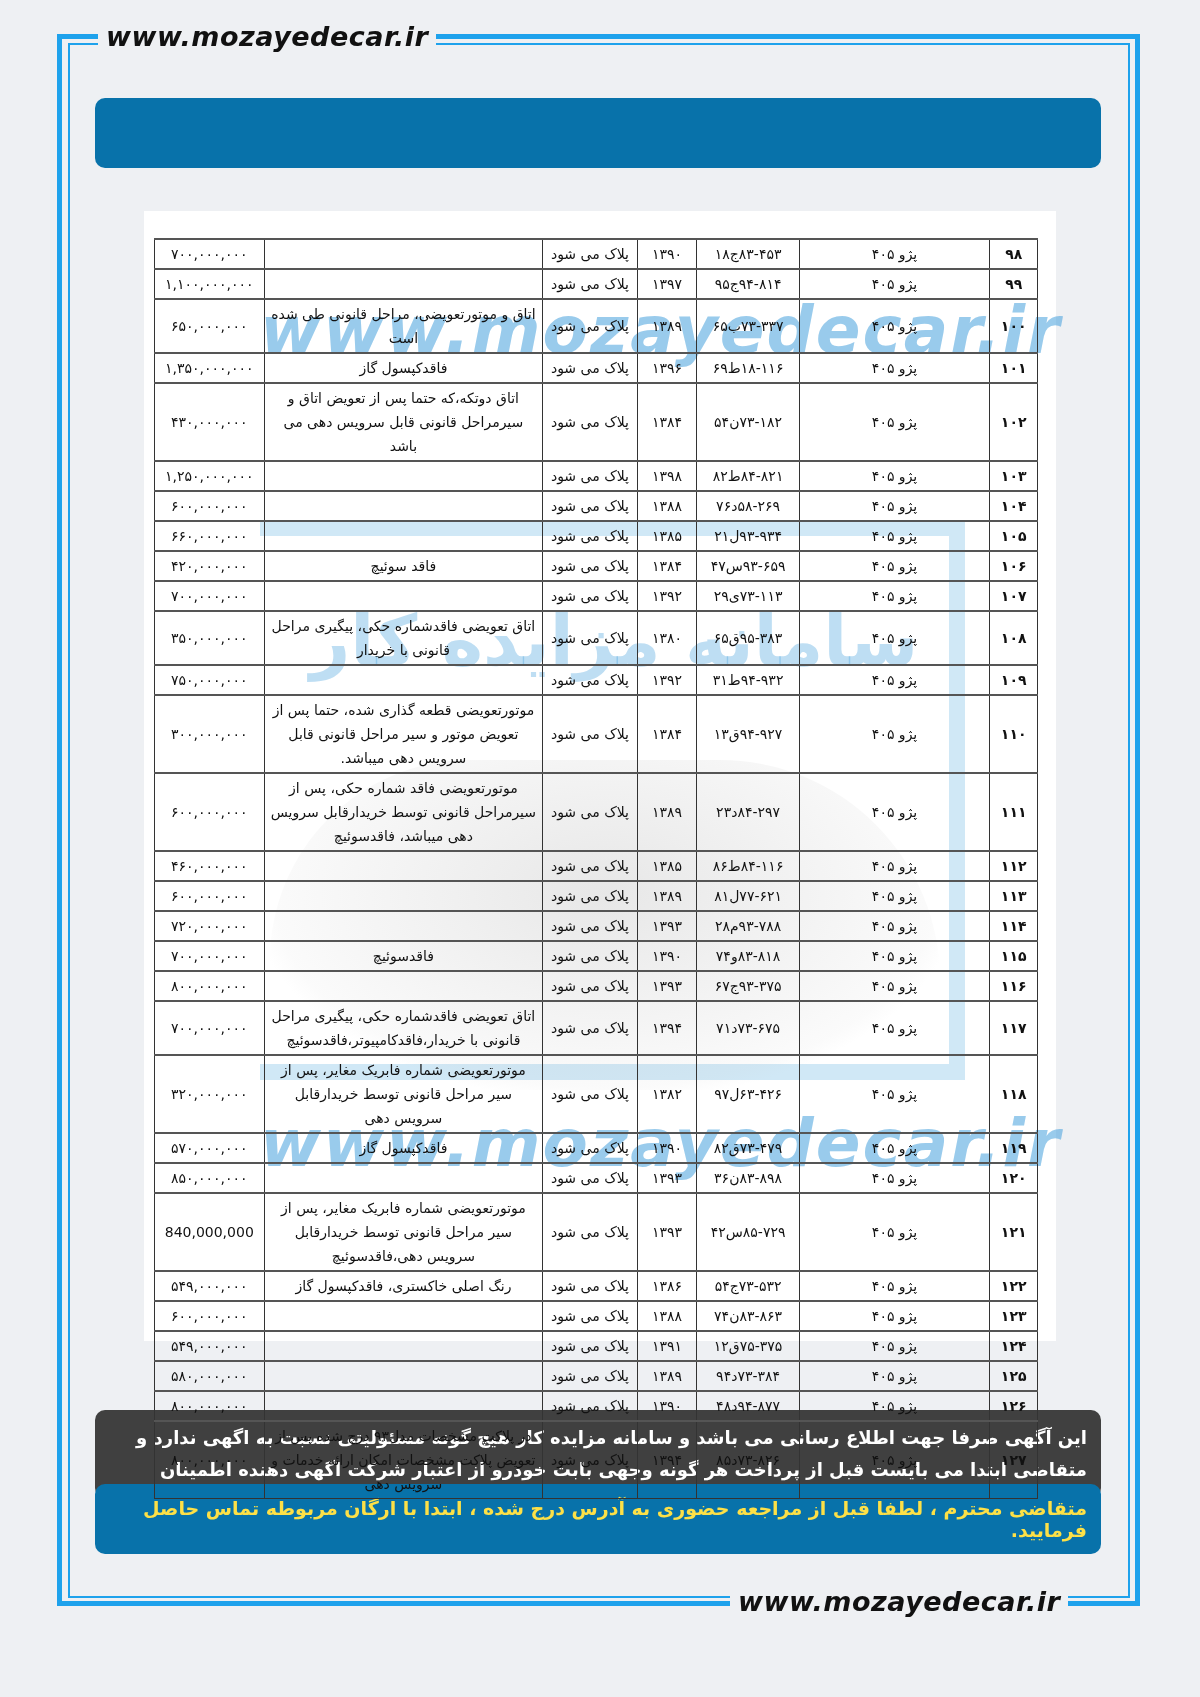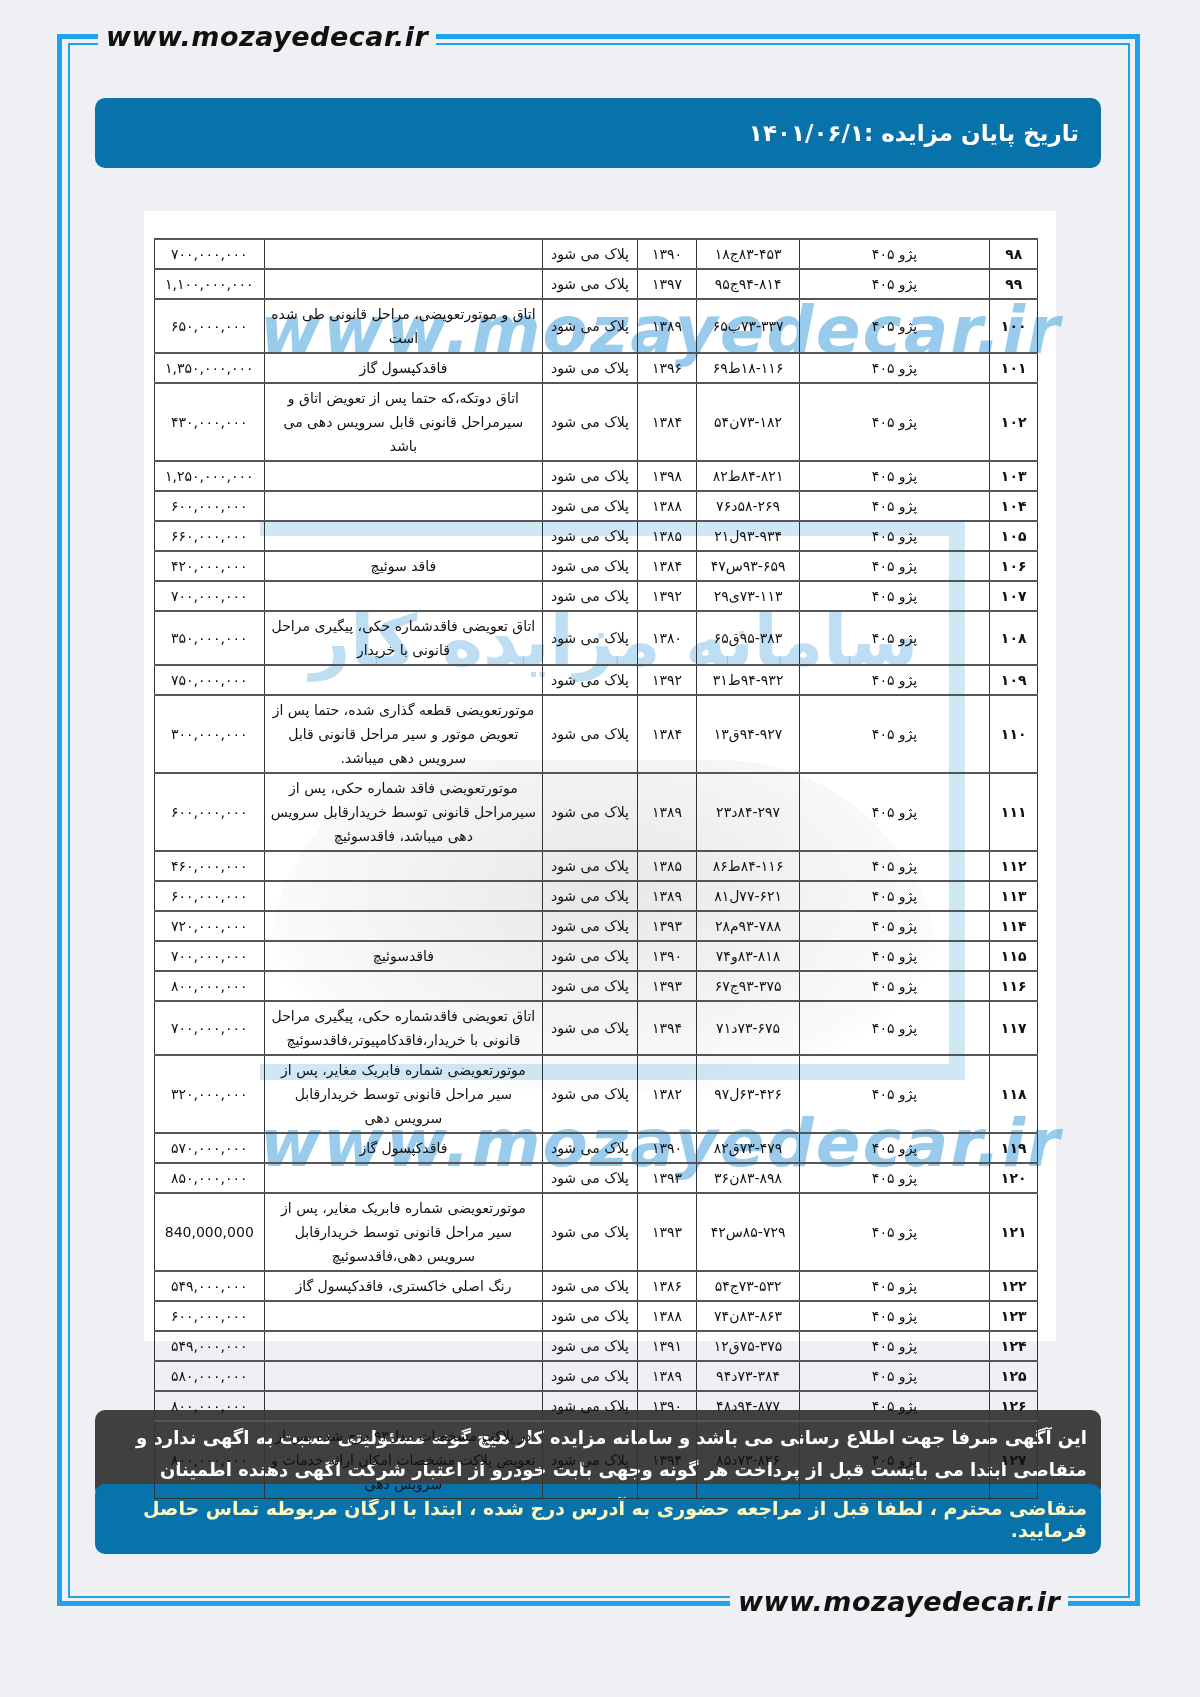--- a/index.html
+++ b/index.html
@@ -73,34 +73,33 @@
   td.c-desc { width:262px;border-radius:8px; }
   td.c-price { width:95px; text-align:left;margin-left:11px; }
 
   .notice-red {
     position:absolute; left:95px; top:1390px; width:1006px; height:88px; background:#404040;
     border-radius:10px; color:#fff; direction:rtl; padding:12px 14px; box-sizing:border-box;
     font-weight:bold; font-size:18px; line-height:32px;margin-top:20px;
   }
   .notice-blue {
     position:absolute; left:95px; top:1484px; width:1006px; height:70px; background:#0872aa;
-    border-radius:10px; color:#fef9c3; direction:rtl; padding:0 14px; box-sizing:border-box;
+    border-radius:10px; color:#fde047; direction:rtl; padding:0 14px; box-sizing:border-box;
     font-weight:bold; font-size:19px; display:flex; align-items:center;
   }
 </style>
 </head>
 <body>
 
 <div class="frame-outer"></div>
 <div class="frame-inner"></div>
 
 <div class="site-tag site-top">www.mozayedecar.ir</div>
 
 <div class="header-bar">
-  <span>تاریخ پایان مزایده :۱۴۰۱/۰۶/۱</span>
 </div>
 
 <div class="table-card"></div>
 <div class="wm-bracket"></div>
 <div class="car-shape"></div>
 <div class="watermark-url wm1">www.mozayedecar.ir</div>
 <div class="watermark-fa">سامانه مزایده کار</div>
 <div class="watermark-url wm2">www.mozayedecar.ir</div>
 
 <table class="auction">

